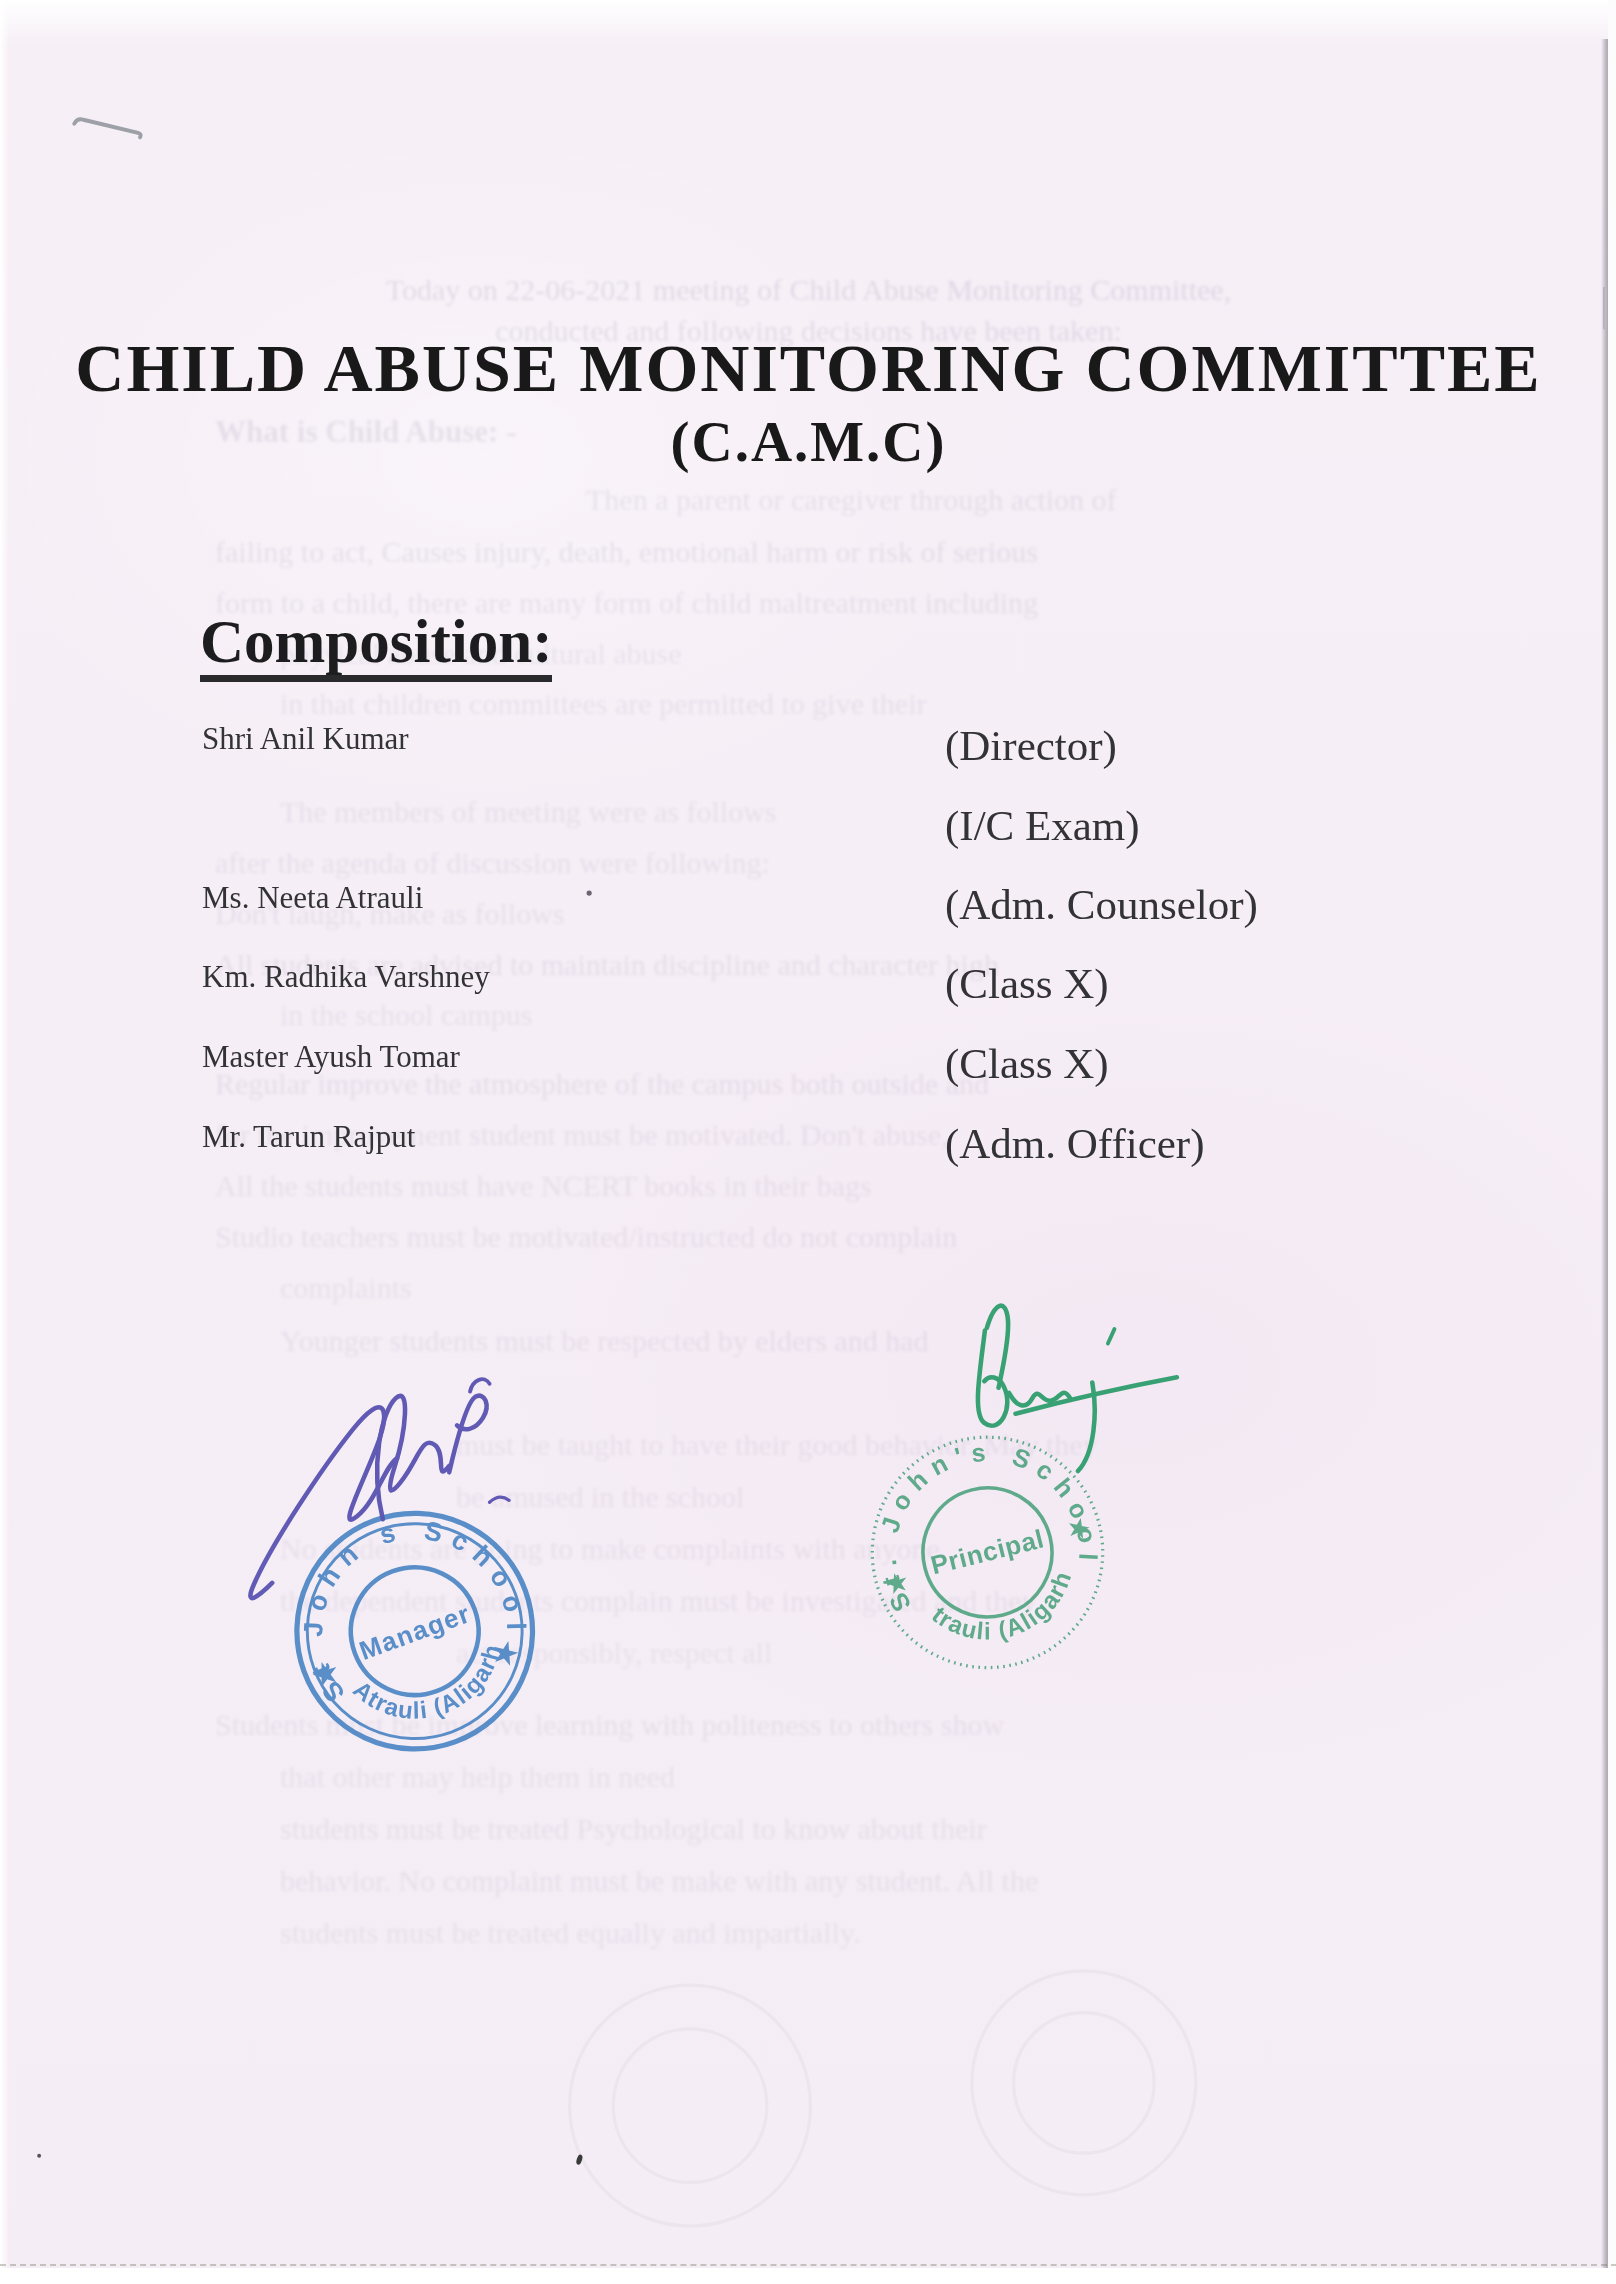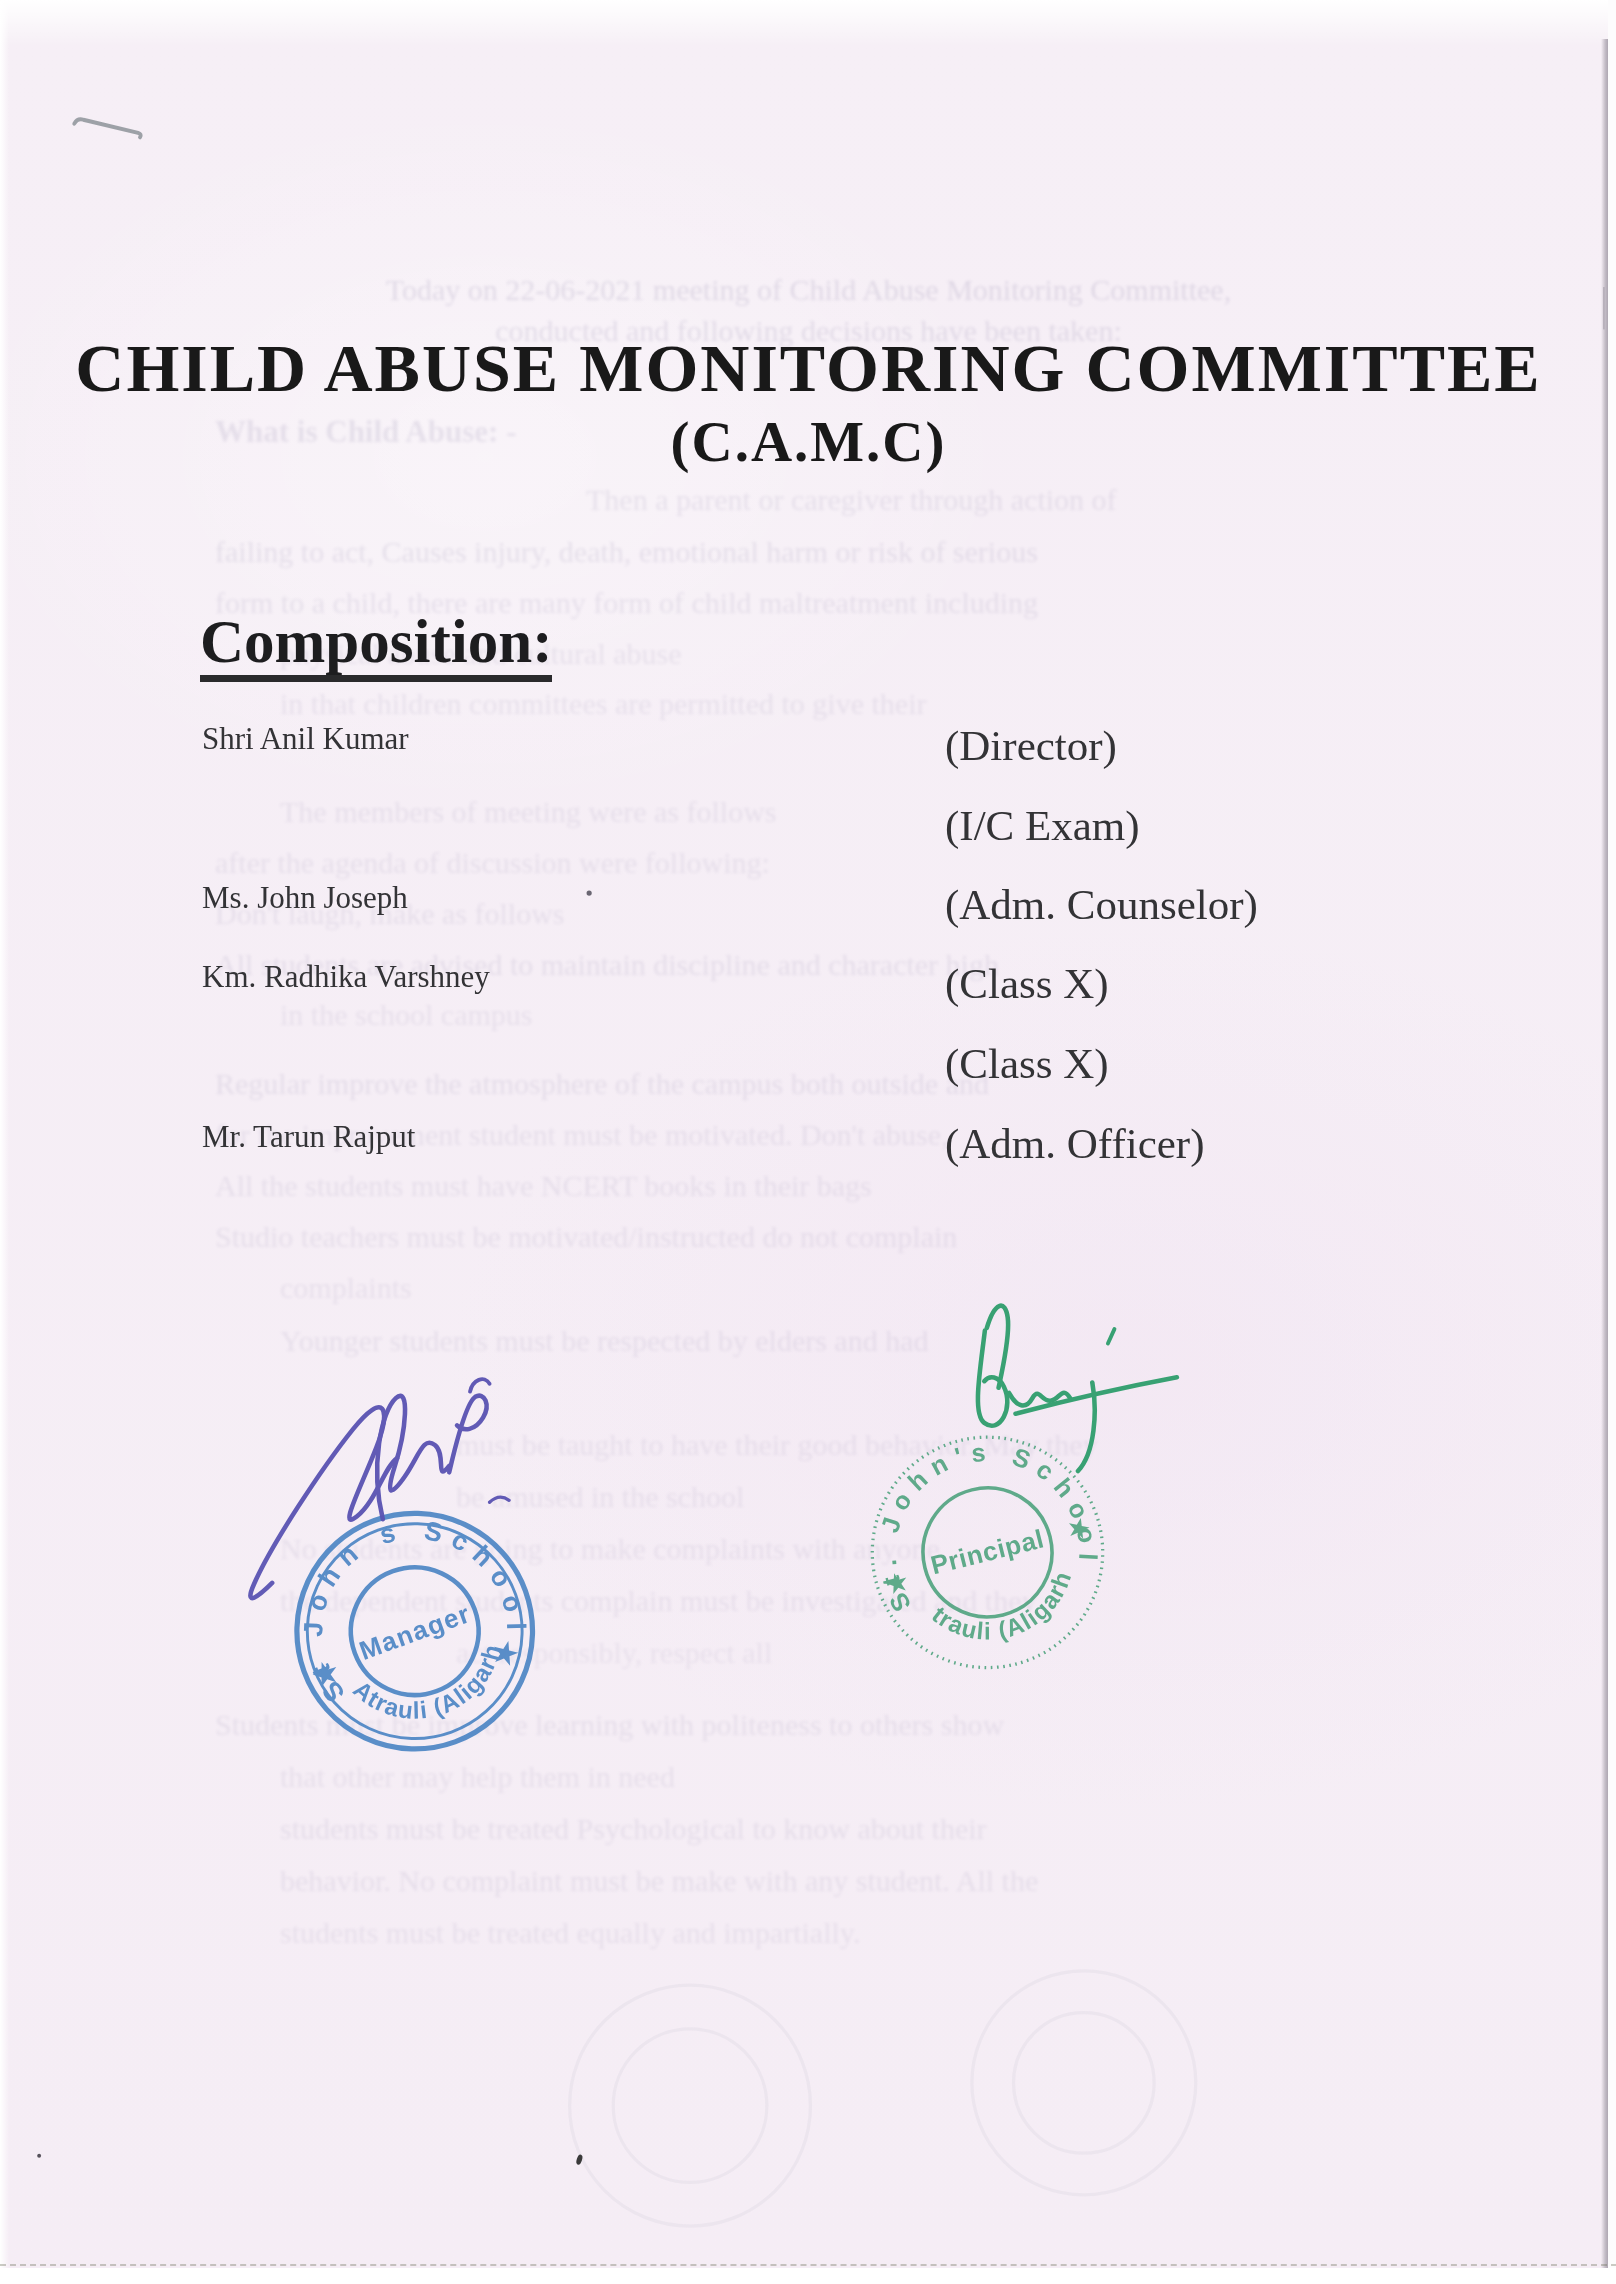--- a/index.html
+++ b/index.html
@@ -85,28 +85,29 @@
   <div class="section-heading">Composition:</div>
 
   <div class="member-row" style="top:721px">
     <span class="member-name">Shri Anil Kumar</span>
     <span class="member-role">(Director)</span>
   </div>
   <div class="member-row" style="top:801px">
     <span class="member-role">(I/C Exam)</span>
   </div>
   <div class="member-row" style="top:880px">
-    <span class="member-name">Ms. John Joseph</span>
+    <span class="member-name">Ms. Neeta Atrauli</span>
     <span class="member-role">(Adm. Counselor)</span>
   </div>
   <div class="member-row" style="top:959px">
     <span class="member-name">Km. Radhika Varshney</span>
     <span class="member-role">(Class X)</span>
   </div>
   <div class="member-row" style="top:1039px">
+    <span class="member-name">Master Ayush Tomar</span>
     <span class="member-role">(Class X)</span>
   </div>
   <div class="member-row" style="top:1119px">
     <span class="member-name">Mr. Tarun Rajput</span>
     <span class="member-role">(Adm. Officer)</span>
   </div>
 
   <svg class="overlay" width="1617" height="2284" viewBox="0 0 2484 3509">
     <defs>
       <path id="mArcTop" d="M -128 62 A 142 142 0 1 1 128 62" fill="none"></path>

